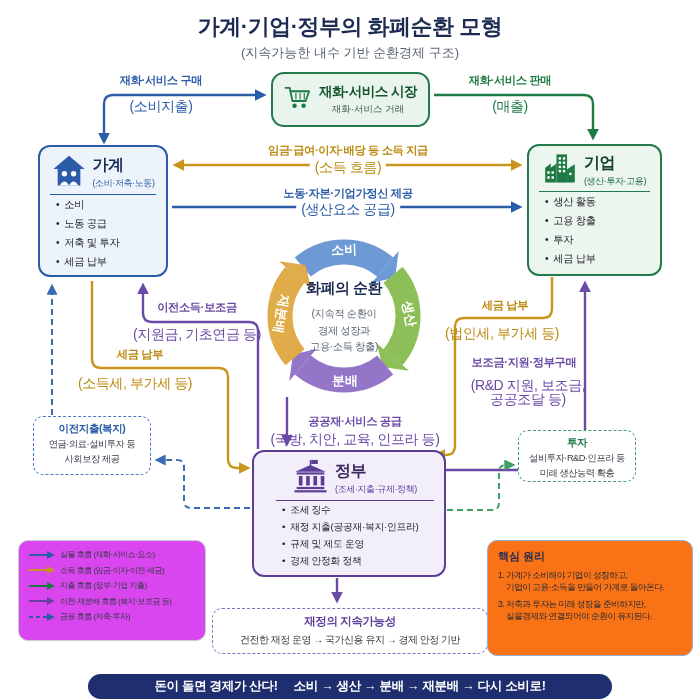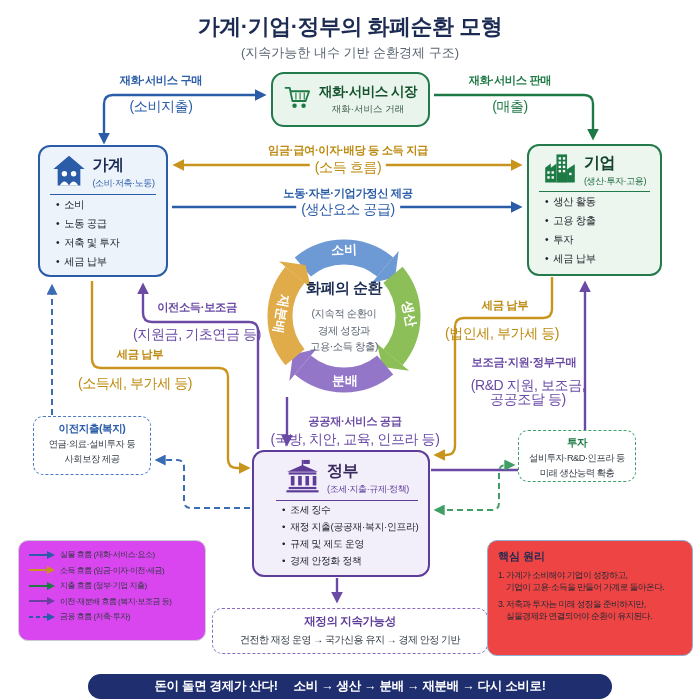--- a/index.html
+++ b/index.html
@@ -14,21 +14,21 @@
   .main-sub{left:350px;top:44px;font-size:13px;color:#5a6472;}
 
   .market-box{left:271px;top:72px;width:159px;height:55px;border:2px solid #237a4b;border-radius:13px;
               background:#e9f4ec;display:flex;align-items:center;justify-content:center;gap:7px;box-sizing:border-box;}
   .market-title{font-size:13.5px;font-weight:bold;color:#14532d;letter-spacing:-0.5px;}
   .market-sub{font-size:9.5px;color:#41604d;margin-top:2px;text-align:center;}
 
   .agent{border-radius:12px;padding:5px 7px;box-sizing:border-box;}
   .hh-box{left:38px;top:145px;width:130px;height:132px;border:2.5px solid #2a5ca8;background:#edf3fb;}
   .fm-box{left:527px;top:144px;width:135px;height:132px;border:2.5px solid #237a4b;background:#ecf5ee;}
-  .gv-box{left:252px;top:450px;width:178px;height:127px;border:2.5px solid #5e3d99;background:#f2eefa;padding-left:19px;}
+  .gv-box{left:252px;top:450px;width:194px;height:127px;border:2.5px solid #5e3d99;background:#f2eefa;padding-left:19px;}
   .agent-head{display:flex;align-items:center;justify-content:center;gap:7px;margin-top:2px;}
   .agent-title{font-size:16px;font-weight:bold;letter-spacing:-0.5px;}
   .agent-sub{font-size:9px;letter-spacing:-0.4px;margin-top:1px;text-align:center;}
   .t-hh{color:#1c2b52;} .s-hh{color:#2a5ca8;}
   .t-fm{color:#14432b;} .s-fm{color:#1e6b40;}
   .t-gv{color:#3a2a5e;} .s-gv{color:#5e3d99;}
   .divider{border-top:1.5px solid;margin:3px 3px 2px;}
   .d-hh{border-color:#2a5ca8;} .d-fm{border-color:#237a4b;} .d-gv{border-color:#5e3d99;}
   ul.blist{list-style:none;margin:3px 0 0;padding:0 0 0 9px;}
   ul.blist li{font-size:10.3px;color:#20242c;margin:0 0 5px;letter-spacing:-0.3px;white-space:nowrap;}
@@ -52,21 +52,21 @@
   .dbox-title{font-size:10.5px;font-weight:bold;letter-spacing:-0.4px;}
   .dbox-line{font-size:9.3px;color:#333a44;letter-spacing:-0.5px;margin-top:2px;}
   .fiscal-box .dbox-title{font-size:11.5px;color:#5e3d99;}
   .fiscal-box .dbox-line{font-size:10px;margin-top:4px;}
 
   .legend-box{left:18px;top:540px;width:188px;height:101px;border:1px solid #c9cdd4;border-radius:10px;
               background:#d946ef;box-sizing:border-box;padding:8px 6px 0 9px;}
   .lg-row{display:flex;align-items:center;gap:5px;margin-bottom:4.5px;}
   .lg-row span.lg-txt{font-size:8px;color:#333a44;letter-spacing:-0.5px;white-space:nowrap;}
 
-  .principles-box{left:487px;top:540px;width:206px;height:116px;background:#ef4444;border:1.5px solid #8fb0d6;
+  .principles-box{left:487px;top:540px;width:206px;height:116px;background:#f97316;border:1.5px solid #8fb0d6;
                   border-radius:10px;box-sizing:border-box;padding:8px 8px 0 10px;}
   .pr-title{font-size:11px;font-weight:bold;color:#1c2b52;margin-bottom:5px;}
   .pr-item{font-size:8.7px;color:#242a33;letter-spacing:-0.55px;line-height:1.38;margin-bottom:5px;white-space:nowrap;}
   .pr-l2{padding-left:8px;}
 
   .banner{left:88px;top:674px;width:524px;height:25px;background:#1e2e6e;border-radius:14px;color:#fff;
           display:flex;align-items:center;justify-content:center;gap:16px;font-weight:bold;font-size:12.5px;
           letter-spacing:-0.3px;z-index:2;}
 </style>
 </head>

